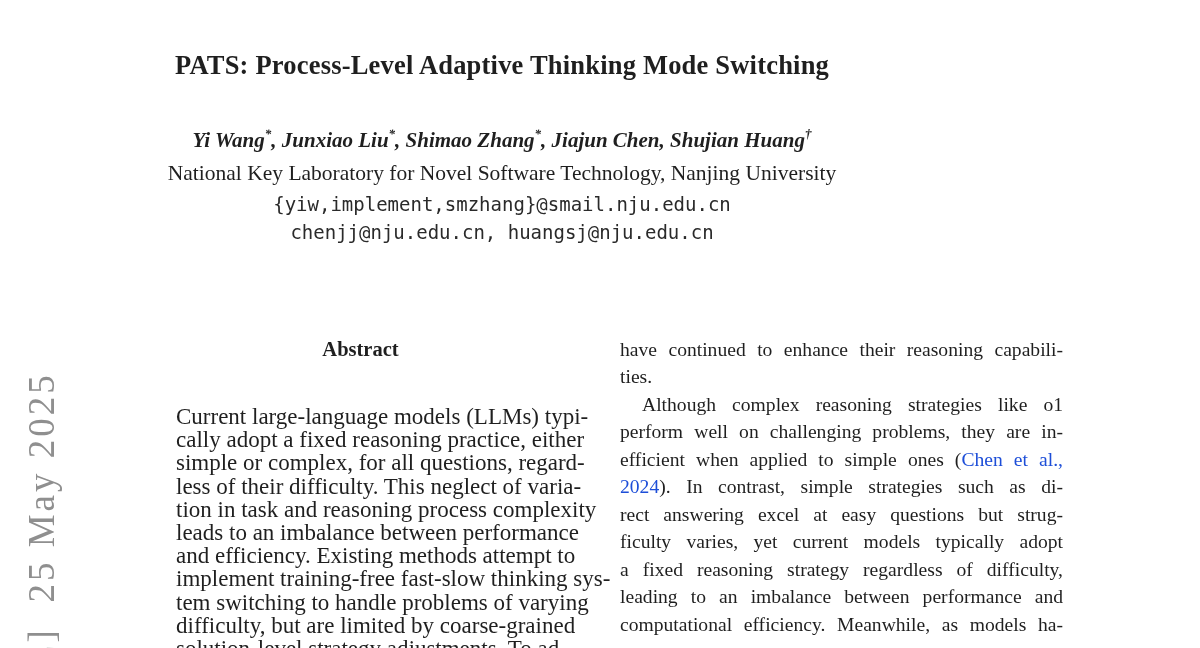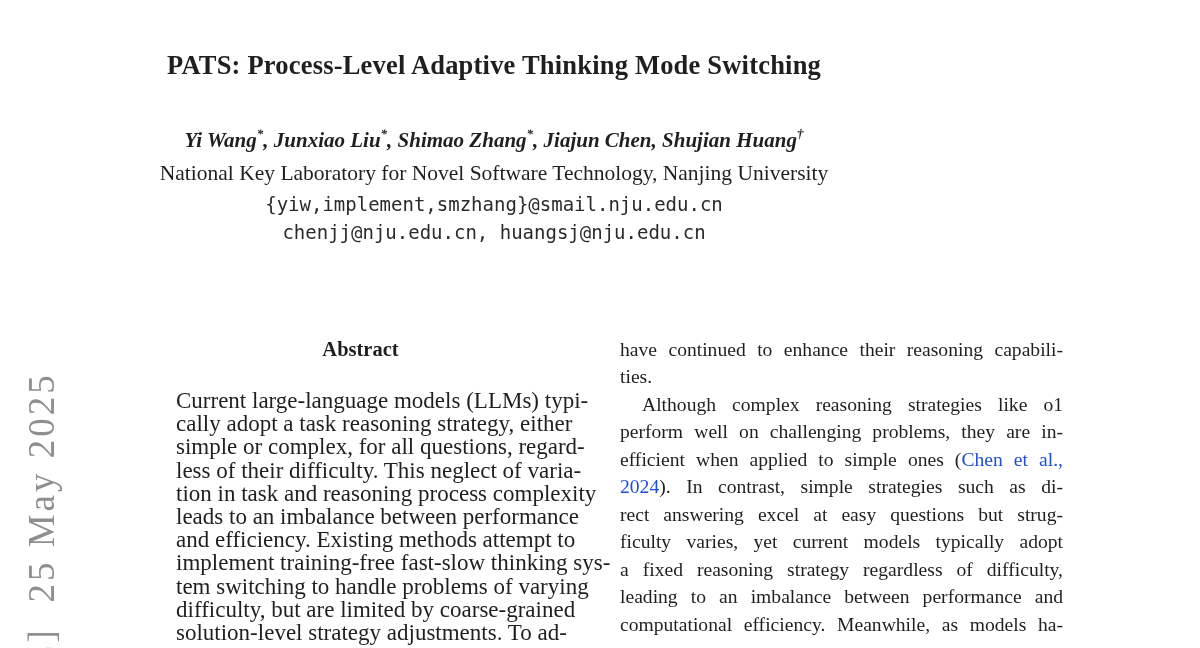--- a/index.html
+++ b/index.html
@@ -10,21 +10,21 @@
     width: 1200px;
     height: 648px;
     background: #ffffff;
     position: relative;
     overflow: hidden;
     font-family: "Liberation Serif", "DejaVu Serif", serif;
     color: #1f1f1f;
   }
   .center-line {
     position: absolute;
-    left: 0;
+    left: 8px;
     width: 988px;
     text-align: center;
     white-space: nowrap;
   }
   .paper-title {
     top: 50px;
     font-size: 26.5px;
     font-weight: bold;
     letter-spacing: 0.2px;
   }
@@ -67,21 +67,21 @@
   .abstract-col {
     position: absolute;
     left: 176px;
     top: 338px;
     width: 369px;
   }
   .abstract-heading {
     text-align: center;
     font-weight: bold;
     font-size: 20.5px;
-    margin: 0 0 28px 0;
+    margin: 0 0 44px 0;
   }
   .abstract-body {
     font-size: 23px;
     line-height: 23.2px;
   }
   .aline {
     text-align: justify;
     text-align-last: justify;
     white-space: nowrap;
     overflow: visible;
@@ -122,21 +122,21 @@
 
   <div class="center-line affiliation">National Key Laboratory for Novel Software Technology, Nanjing University</div>
 
   <div class="center-line email email-1">{yiw,implement,smzhang}@smail.nju.edu.cn</div>
   <div class="center-line email email-2">chenjj@nju.edu.cn, huangsj@nju.edu.cn</div>
 
   <div class="abstract-col">
     <div class="abstract-heading">Abstract</div>
     <div class="abstract-body">
       <div class="aline">Current large-language models (LLMs) typi-</div>
-      <div class="aline">cally adopt a task reasoning strategy, either</div>
+      <div class="aline">cally adopt a fixed reasoning practice, either</div>
       <div class="aline">simple or complex, for all questions, regard-</div>
       <div class="aline">less of their difficulty. This neglect of varia-</div>
       <div class="aline">tion in task and reasoning process complexity</div>
       <div class="aline">leads to an imbalance between performance</div>
       <div class="aline">and efficiency. Existing methods attempt to</div>
       <div class="aline">implement training-free fast-slow thinking sys-</div>
       <div class="aline">tem switching to handle problems of varying</div>
       <div class="aline">difficulty, but are limited by coarse-grained</div>
       <div class="aline">solution-level strategy adjustments. To ad-</div>
     </div>

